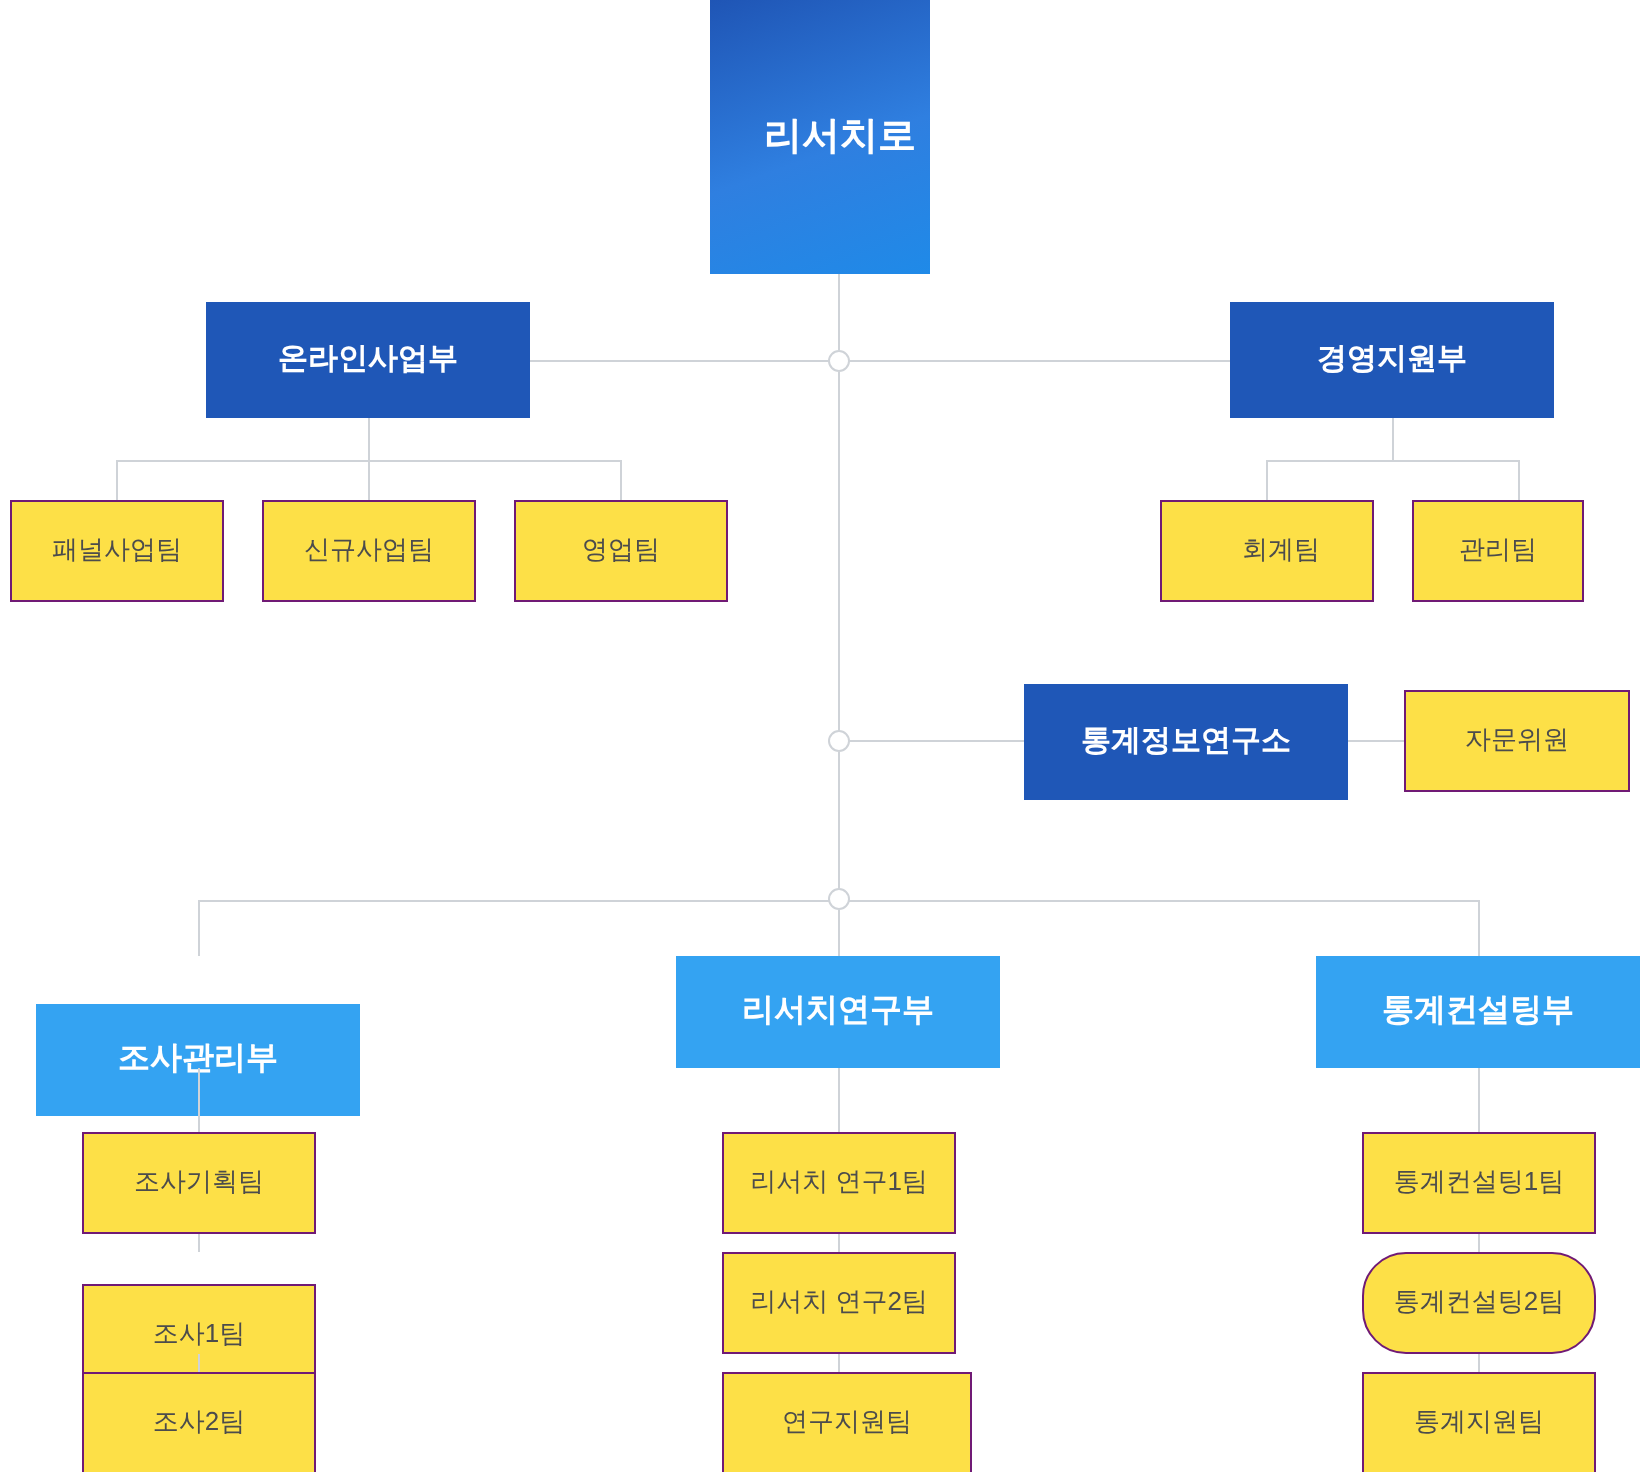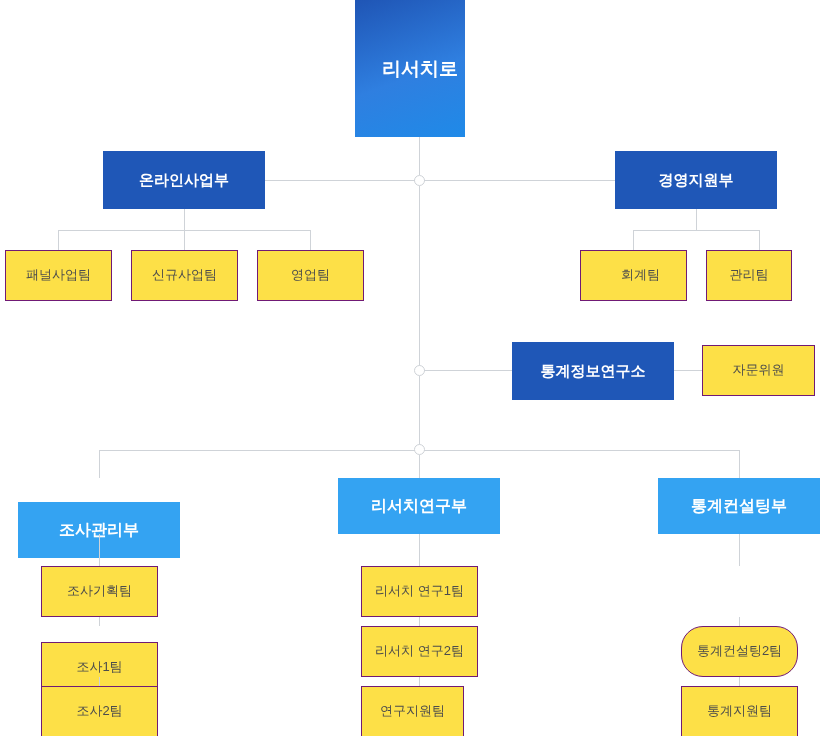--- a/index.html
+++ b/index.html
@@ -165,28 +165,31 @@
   </div>
   <div class="line line-v" style="left:419px; top:534px; height:32px;"></div>
   <div class="node node-gray" style="left:361px; top:566px; width:117px; height:51px;">
     <span>리서치 연구1팀</span>
   </div>
   <div class="line line-v" style="left:419px; top:617px; height:9px;"></div>
   <div class="node node-gray" style="left:361px; top:626px; width:117px; height:51px;">
     <span>리서치 연구2팀</span>
   </div>
   <div class="line line-v" style="left:419px; top:677px; height:9px;"></div>
-  <div class="node node-gray" style="left:361px; top:686px; width:103px; height:51px;">
+  <div class="node node-gray" style="left:361px; top:686px; width:125px; height:51px;">
     <span>연구지원팀</span>
   </div>
 
   <div class="node node-light" style="left:658px; top:478px; width:162px; height:56px;">
     <span>통계컨설팅부</span>
   </div>
   <div class="line line-v" style="left:739px; top:534px; height:32px;"></div>
+  <div class="node node-gray" style="left:681px; top:566px; width:117px; height:51px;">
+    <span>통계컨설팅1팀</span>
+  </div>
   <div class="line line-v" style="left:739px; top:617px; height:9px;"></div>
   <div class="node node-gray" style="left:681px; top:626px; width:117px; height:51px;border-radius:22px;">
     <span>통계컨설팅2팀</span>
   </div>
   <div class="line line-v" style="left:739px; top:677px; height:9px;"></div>
   <div class="node node-gray" style="left:681px; top:686px; width:117px; height:51px;">
     <span>통계지원팀</span>
   </div>
 
 </div>

